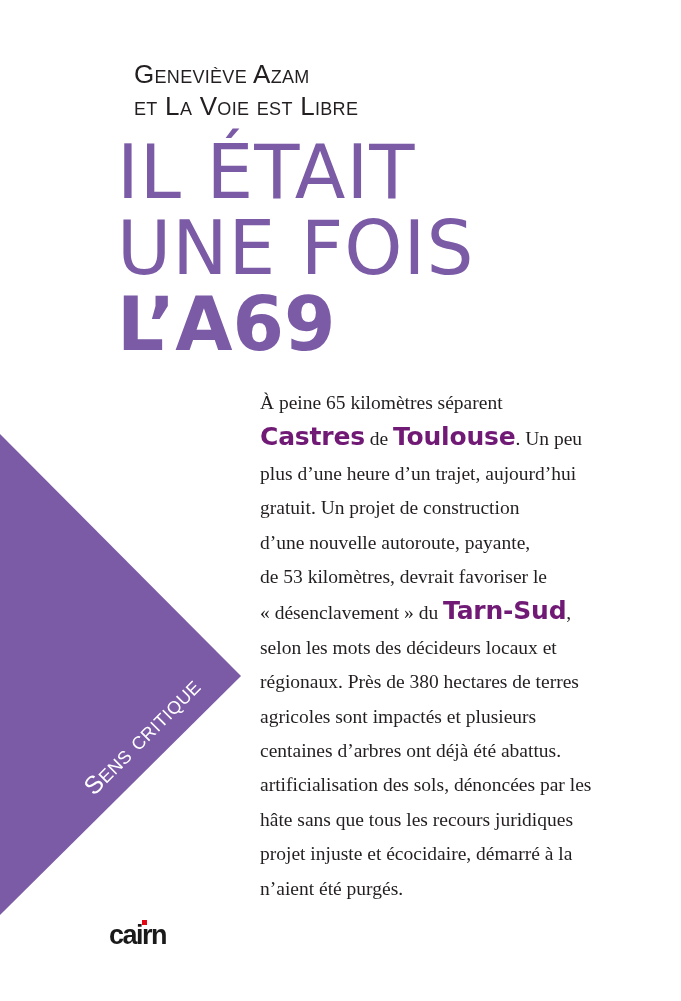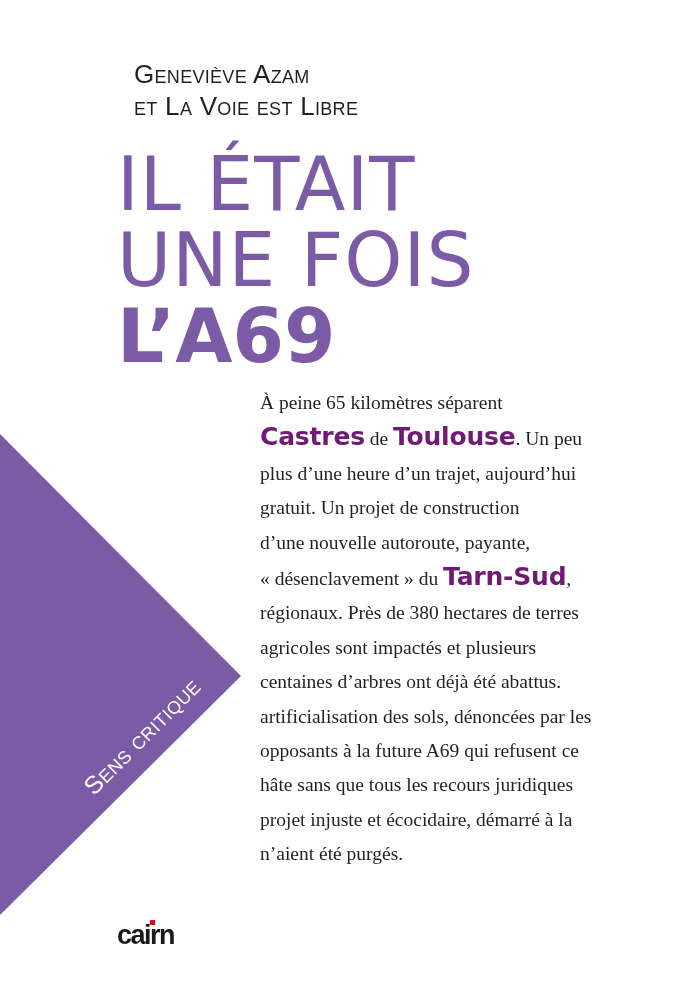--- a/index.html
+++ b/index.html
@@ -4,37 +4,37 @@
 <style>
   html, body { margin: 0; padding: 0; background: #ffffff; }
   body { width: 681px; height: 1001px; position: relative; overflow: hidden; }
   .cover { position: absolute; left: 0; top: 0; width: 681px; height: 1001px; background: #ffffff; }
 
   .authors { position: absolute; left: 134px; top: 58px; color: #231f20;
     font-family: "Liberation Sans", "DejaVu Sans", sans-serif; font-variant: small-caps;
     font-size: 26px; line-height: 32px; letter-spacing: 0.3px; }
   .authors div { white-space: nowrap; }
 
-  .title { position: absolute; left: 117px; top: 146px; color: #7b5aa6;
+  .title { position: absolute; left: 117px; top: 134px; color: #7b5aa6;
     font-family: "DejaVu Sans", "Liberation Sans", sans-serif; }
   .title .line { white-space: nowrap; font-size: 74px; line-height: 76px; letter-spacing: 1px; font-weight: 400; }
   .title .line.bold { font-weight: 700; letter-spacing: 0px; }
 
   .triangle { position: absolute; left: 0; top: 434px; width: 241px; height: 481px; }
   .series-label { position: absolute; left: 72px; top: 718px; width: 190px;
     transform-origin: 0 0; transform: rotate(-45deg) translate(-40px, 48px);
     color: #ffffff; font-family: "Liberation Sans", "DejaVu Sans", sans-serif;
     font-variant: small-caps; font-size: 25px; letter-spacing: 0.5px; white-space: nowrap; }
 
   .blurb { position: absolute; left: 260px; top: 386px; width: 400px; color: #231f20;
     font-family: "Liberation Serif", "DejaVu Serif", serif; font-size: 19.5px; line-height: 34.4px; }
   .blurb .ln { white-space: nowrap; display: block; }
   .hl { color: #701a75; font-family: "DejaVu Sans", "Liberation Sans", sans-serif; font-weight: 700; font-size: 25px; letter-spacing: -0.2px; }
 
-  .logo { position: absolute; left: 117px; top: 922px; }
+  .logo { position: absolute; left: 109px; top: 922px; }
   .logo-text { font-family: "Liberation Sans", "DejaVu Sans", sans-serif; font-weight: 700; font-size: 27px;
     color: #1a1a1a; letter-spacing: -1.5px; line-height: 27px; position: relative; }
   .logo-dot { position: absolute; left: 33px; top: -2px; width: 5px; height: 5px; background: #e30613; }
 </style>
 </head>
 <body>
 
 <div class="cover">
 
   <div class="authors">
@@ -52,26 +52,27 @@
     <polygon points="0,0 241,242 0,481" fill="#7b5aa6"></polygon>
   </svg>
   <div class="series-label">Sens critique</div>
 
   <div class="blurb" id="blurb">
       <span class="ln"><span>À peine 65 kilomètres séparent</span></span>
       <span class="ln"><span class="hl">Castres</span><span> de </span><span class="hl">Toulouse</span><span>. Un peu</span></span>
       <span class="ln"><span>plus d’une heure d’un trajet, aujourd’hui</span></span>
       <span class="ln"><span>gratuit. Un projet de construction</span></span>
       <span class="ln"><span>d’une nouvelle autoroute, payante,</span></span>
+      <span class="ln"><span>de 53 kilomètres, devrait favoriser le</span></span>
       <span class="ln"><span>« désenclavement » du </span><span class="hl">Tarn-Sud</span><span>,</span></span>
+      <span class="ln"><span>selon les mots des décideurs locaux et</span></span>
       <span class="ln"><span>régionaux. Près de 380 hectares de terres</span></span>
       <span class="ln"><span>agricoles sont impactés et plusieurs</span></span>
       <span class="ln"><span>centaines d’arbres ont déjà été abattus.</span></span>
       <span class="ln"><span>artificialisation des sols, dénoncées par les</span></span>
-      <span class="ln"><span>opposants à la future A69 qui refusent ce</span></span>
       <span class="ln"><span>hâte sans que tous les recours juridiques</span></span>
       <span class="ln"><span>projet injuste et écocidaire, démarré à la</span></span>
       <span class="ln"><span>n’aient été purgés.</span></span>
     </div>
 
   <div class="logo">
     <span class="logo-dot"></span>
     <span class="logo-text">cairn</span>
   </div>
 </div>

